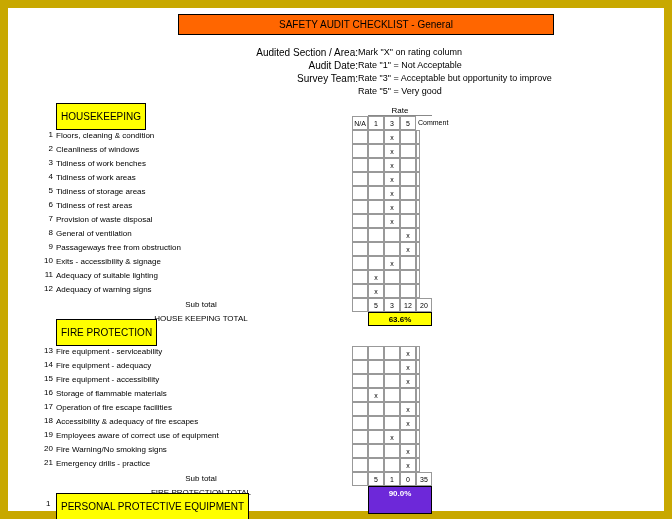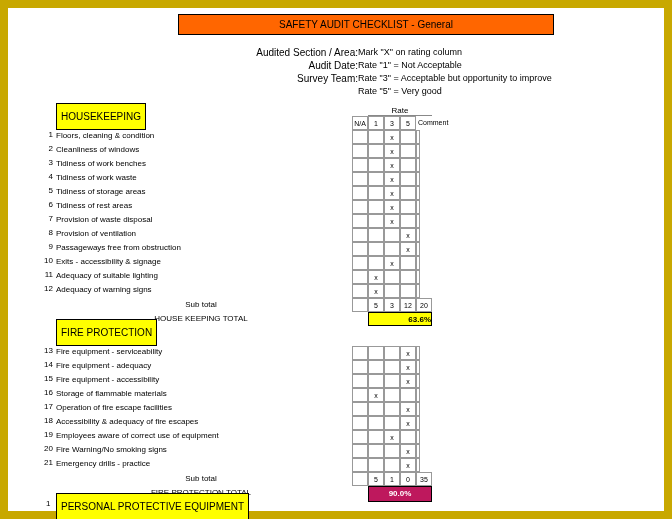--- a/index.html
+++ b/index.html
@@ -65,29 +65,29 @@
   .section-row .col-desc { padding-bottom: 0; }
   .section-row .grid-cells .cell,
   .section-row .grid-cells .comment-cell { border: none; }
   .subtotal-row .col-desc { text-align: center; padding-right: 6px; padding-top: 2px; }
   .subtotal-row .cell { border: 0.5px solid #999; }
   .total-row .col-desc { text-align: center; padding-right: 6px; padding-top: 2px; }
   .pct-yellow {
     width: 64px; height: 14px;
     background: #ffff00;
     border: 0.5px solid #000;
-    text-align: right;
+    text-align: center;
     font-size: 8px;
     line-height: 13px;
     margin-left: 16px;
     font-weight: bold;
   }
   .pct-blue {
-    width: 64px; height: 16px;
-    background: #be185d;
+    width: 64px; height: 28px;
+    background: #6d28d9;
     color: #fff;
     border: 0.5px solid #000;
     text-align: center;
     font-size: 8px;
     line-height: 13px;
     margin-left: 16px;
     font-weight: bold;
   }
   .spacer { height: 6px; }
   .page-num { position: absolute; bottom: 3px; left: 38px; font-size: 8px; }
@@ -159,21 +159,21 @@
         <div class="grid-cells">
           <div class="cell"></div>
           <div class="cell"></div>
           <div class="cell">x</div>
           <div class="cell"></div>
           <div class="comment-cell"></div>
         </div>
       </div>
       <div class="row">
         <div class="col-num">4</div>
-        <div class="col-desc">Tidiness of work waste</div>
+        <div class="col-desc">Tidiness of work areas</div>
         <div class="grid-cells">
           <div class="cell"></div>
           <div class="cell"></div>
           <div class="cell">x</div>
           <div class="cell"></div>
           <div class="comment-cell"></div>
         </div>
       </div>
       <div class="row">
         <div class="col-num">5</div>
@@ -203,21 +203,21 @@
         <div class="grid-cells">
           <div class="cell"></div>
           <div class="cell"></div>
           <div class="cell">x</div>
           <div class="cell"></div>
           <div class="comment-cell"></div>
         </div>
       </div>
       <div class="row">
         <div class="col-num">8</div>
-        <div class="col-desc">Provision of ventilation</div>
+        <div class="col-desc">General of ventilation</div>
         <div class="grid-cells">
           <div class="cell"></div>
           <div class="cell"></div>
           <div class="cell"></div>
           <div class="cell">x</div>
           <div class="comment-cell"></div>
         </div>
       </div>
       <div class="row">
         <div class="col-num">9</div>

